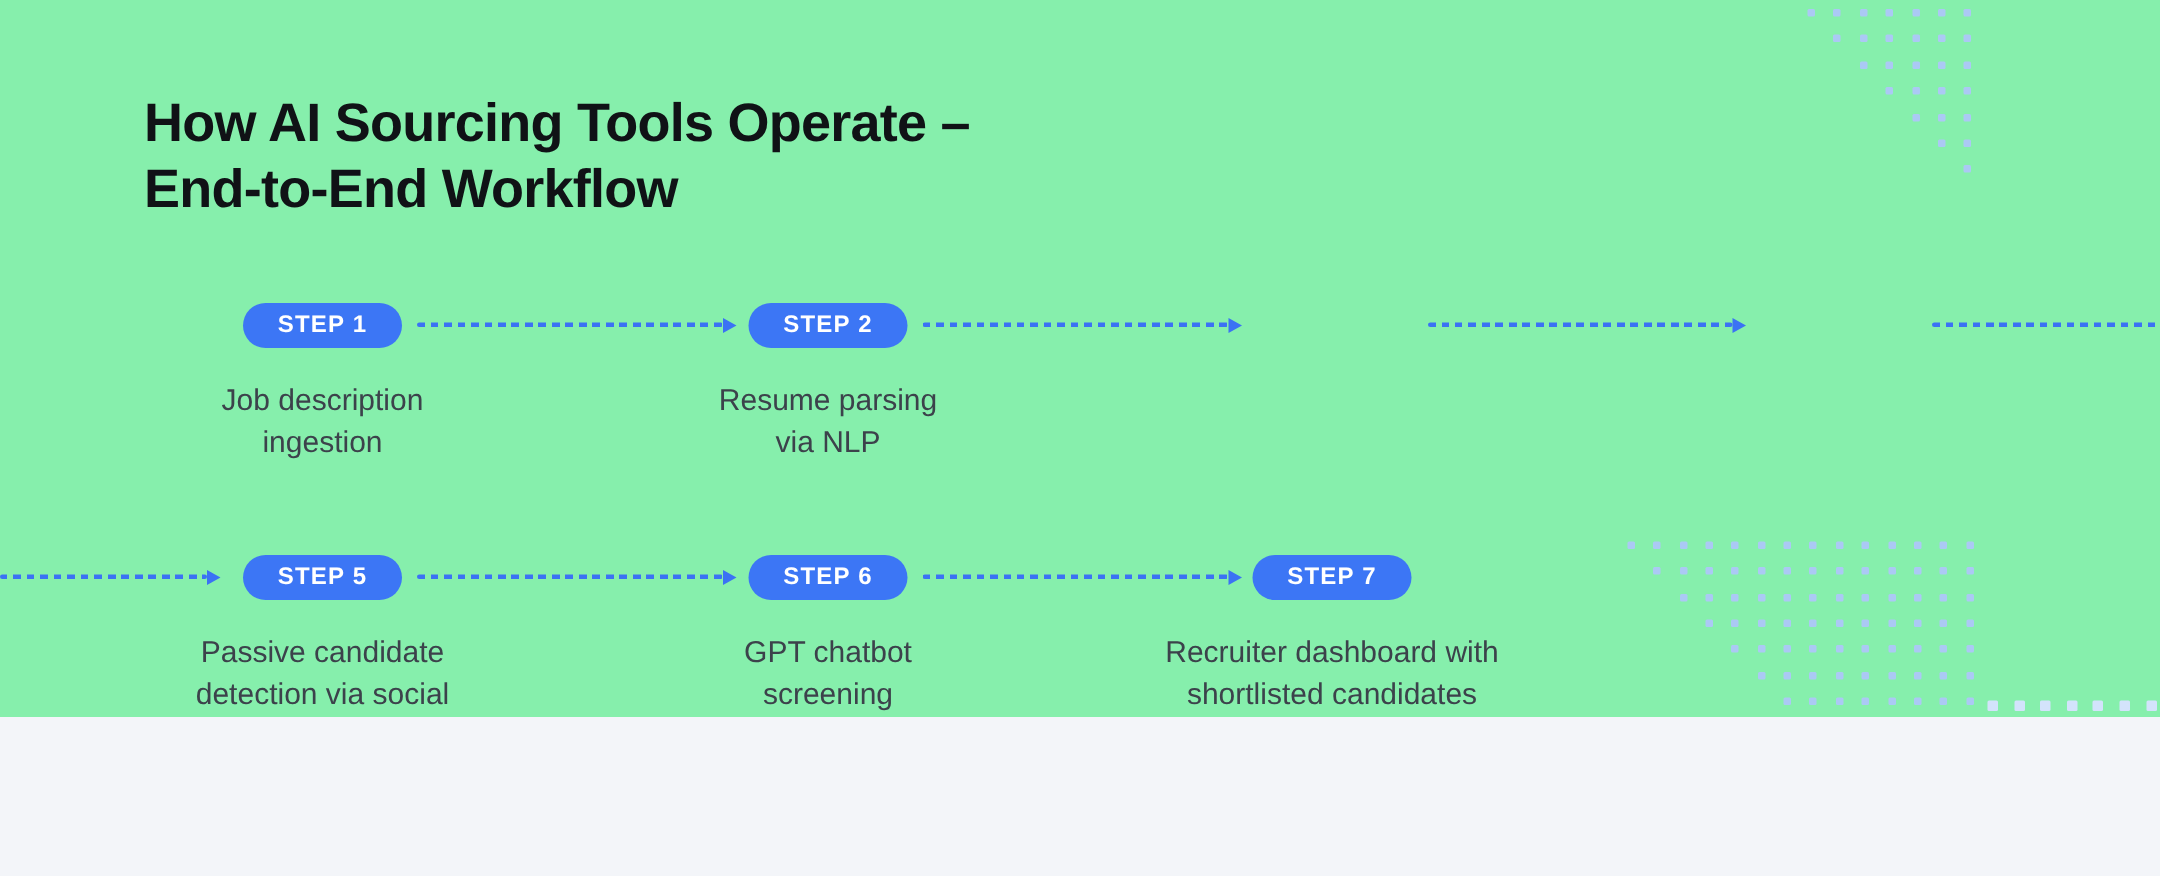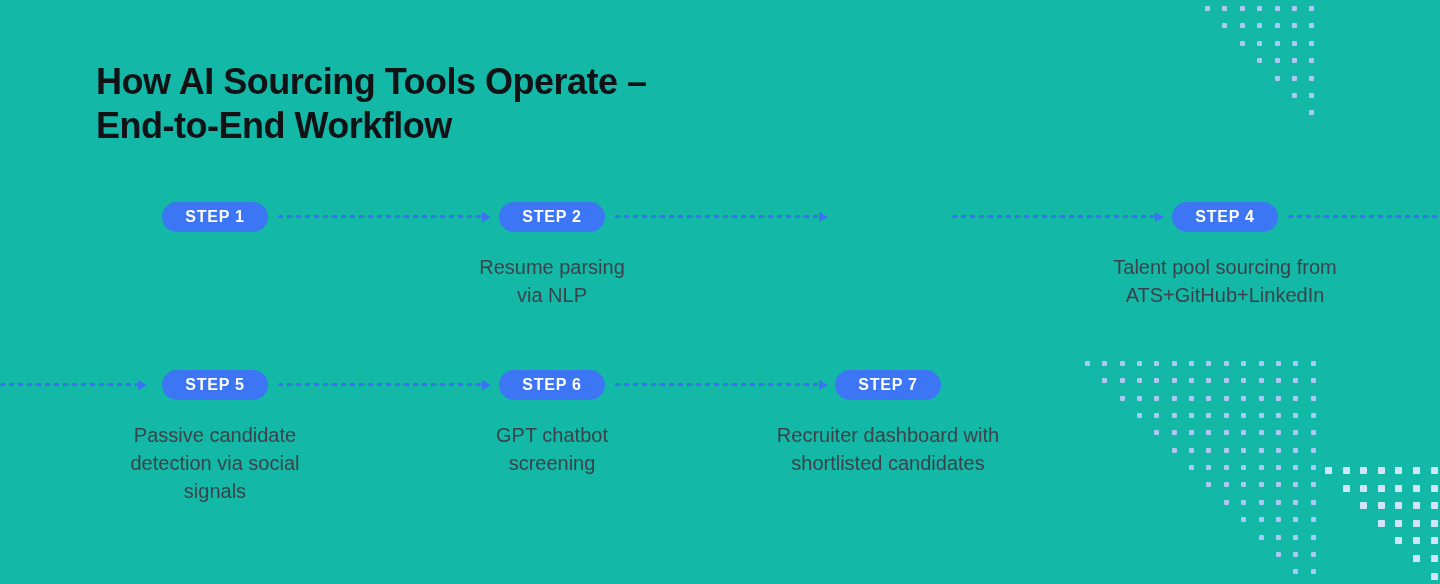--- a/index.html
+++ b/index.html
@@ -1,18 +1,18 @@
 <!DOCTYPE html>
 <html><head>
 <meta charset="utf-8">
 <style>
   * { margin:0; padding:0; box-sizing:border-box; }
   html,body { width:1440px; height:584px; }
   body { font-family:"Liberation Sans", sans-serif; background:#f3f5f9; overflow:hidden; }
-  .canvas { position:relative; width:1440px; height:584px; background:#14b8a6; overflow:hidden; }
+  .canvas { position:relative; width:1440px; height:478px; background:#86efac; overflow:hidden; }
 
   .title {
     position:absolute; left:96px; top:60px;
     font-size:36px; line-height:44px; font-weight:700;
     letter-spacing:-0.5px; color:#101216;
     font-stretch:condensed;
     white-space:pre-line;
   }
 
   .step {
@@ -63,30 +63,27 @@
 </head>
 <body>
 
 <div class="canvas">
 
   <h1 class="title">How AI Sourcing Tools Operate –
 End-to-End Workflow</h1>
 
   <div class="step s1">
     <div class="badge">STEP 1</div>
+    <div class="label">Job description
+ingestion</div>
   </div>
   <div class="step s2">
     <div class="badge">STEP 2</div>
     <div class="label">Resume parsing
 via NLP</div>
-  </div>
-  <div class="step s4">
-    <div class="badge">STEP 4</div>
-    <div class="label">Talent pool sourcing from
-ATS+GitHub+LinkedIn</div>
   </div>
 
   <div class="step s5">
     <div class="badge">STEP 5</div>
     <div class="label">Passive candidate
 detection via social
 signals</div>
   </div>
   <div class="step s6">
     <div class="badge">STEP 6</div>

